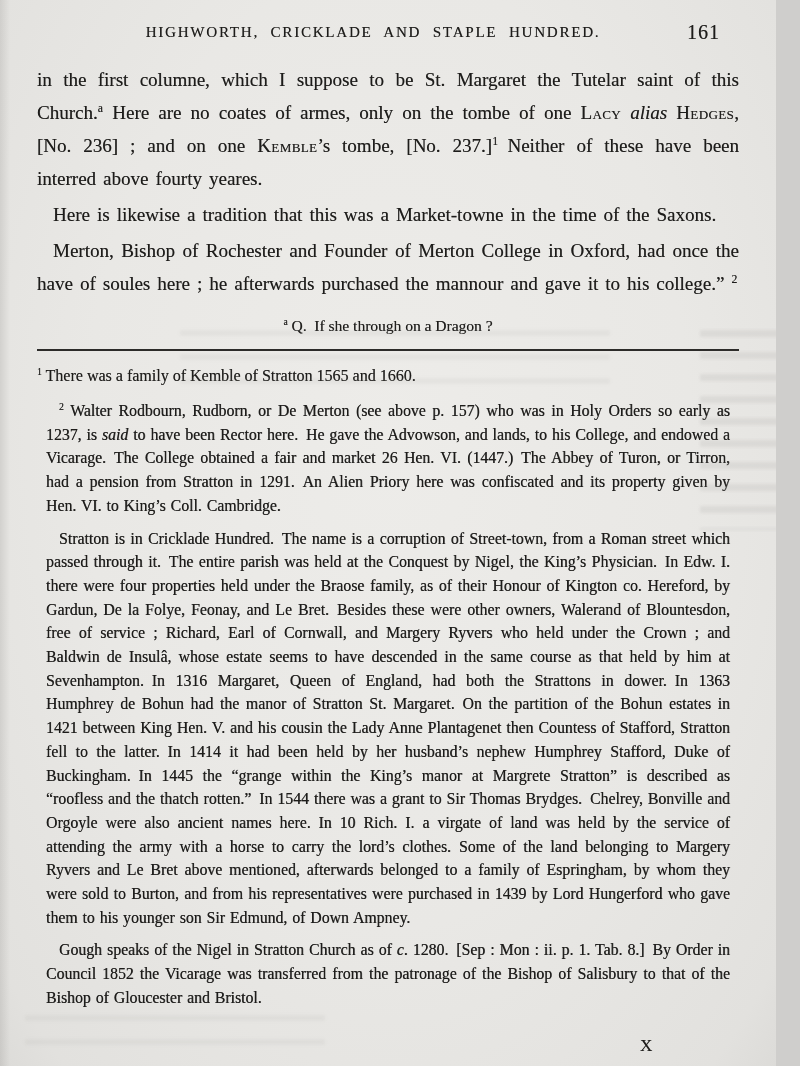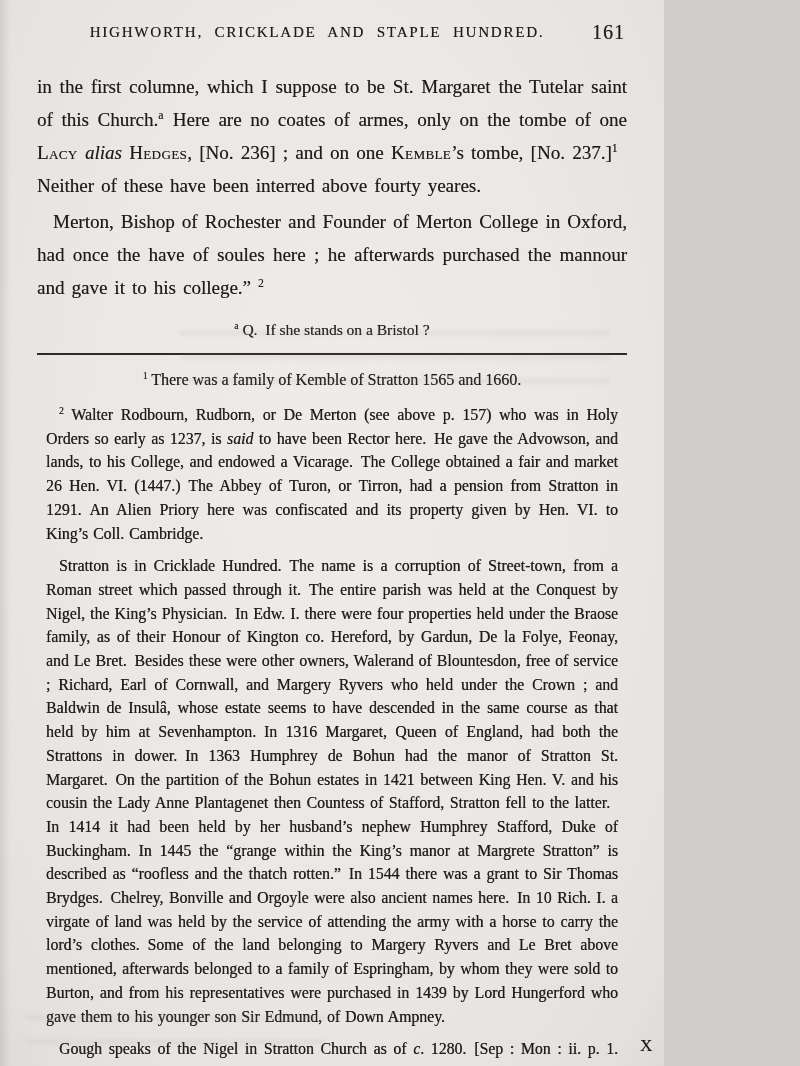--- a/index.html
+++ b/index.html
@@ -1,19 +1,19 @@
 <!DOCTYPE html>
 <html><head>
 <meta charset="utf-8">
 <style>
   html, body { margin: 0; padding: 0; background: #cfcecc; }
 
   .page {
     position: relative;
-    width: 664px;
+    width: 776px;
     height: 1066px;
     box-sizing: border-box;
     padding: 24px 37px 0;
     background:
       radial-gradient(ellipse at 50% 42%, #edecE9 0%, #e9e8e5 55%, #e2e1de 92%, #dcdbd8 100%);
     color: #1d1c1a;
     font-family: "Liberation Serif", "DejaVu Serif", serif;
     overflow: hidden;
     text-shadow: 0.25px 0.25px 0.35px rgba(25, 25, 25, 0.55);
   }
@@ -21,25 +21,25 @@
   
   .running-header { position: relative; height: 24px; }
   .header-title {
     position: absolute; left: 0; right: 30px;
     text-align: center;
     font-size: 15px;
     letter-spacing: 1.8px;
     word-spacing: 6px;
     white-space: nowrap;
   }
-  .page-number { position: absolute; right: 2px; top: -3px; font-size: 20px; letter-spacing: 1px; }
+  .page-number { position: absolute; right: 19px; top: -3px; font-size: 20px; letter-spacing: 1px; }
 
   
   .main-text {
-    margin-top: 22px;
+    margin-top: 15px;
     font-size: 19px;
     line-height: 33px;
     text-align: justify;
     word-spacing: 0.12em;
   }
   .main-text p { margin: 0; }
   .main-text p + p { margin-top: 3px; }
   p.indent { text-indent: 16px; }
 
   
@@ -53,21 +53,20 @@
   .fn-rule {
     margin: 14px 0 0 0;
     border: 0;
     border-top: 2px solid #2c2b29;
     width: 100%;
   }
 
   
   .fn-centered {
     margin-top: 16px;
-    text-align: center;
     font-size: 16px;
   }
 
   
   .footnotes {
     margin-top: 14px;
     font-size: 15.8px;
     line-height: 23.7px;
     text-align: justify;
     word-spacing: 0.06em;
@@ -126,24 +125,25 @@
   <div class="ghost ghost-soft" style="left:180px; top:330px; width:430px; height:70px;"></div>
   <div class="ghost ghost-soft" style="left:25px; top:1015px; width:300px; height:45px;"></div>
 
   <header class="running-header">
     <span class="header-title">HIGHWORTH, CRICKLADE AND STAPLE HUNDRED.</span>
     <span class="page-number">161</span>
   </header>
 
   <main class="main-text">
     <p><span>in the first columne, which I suppose to be St. Margaret the Tutelar saint of this Church.</span><span class="sup">a</span><span> Here are no coates of armes, only on the tombe of one </span><span class="sc">Lacy</span><span> </span><span class="i">alias</span><span> </span><span class="sc">Hedges</span><span>, [No. 236] ; and on one </span><span class="sc">Kemble</span><span>’s tombe, [No. 237.]</span><span class="sup">1</span><span> Neither of these have been interred above fourty yeares.</span></p>
+    <p class="indent"><span>Here is likewise a tradition that this was a Market-towne in the time of the Saxons.</span></p>
     <p class="indent"><span>Merton, Bishop of Rochester and Founder of Merton College in Oxford, had once the have of soules here ; he afterwards purchased the mannour and gave it to his college.” </span><span class="sup">2</span></p>
   </main>
 
-  <div class="note-a"><span class="sup">a</span><span> Q. If she stands on a Bristol ?</span></div>
+  <div class="note-a"><span class="sup">a</span><span> Q. If she through on a Dragon ?</span></div>
 
   <hr class="fn-rule">
 
   <div class="fn-centered"><span class="sup">1</span><span> There was a family of Kemble of Stratton 1565 and 1660.</span></div>
 
   <section class="footnotes">
     <p class="indent"><span class="sup">2</span><span> Walter Rodbourn, Rudborn, or De Merton (see above p. 157) who was in Holy Orders so early as 1237, is </span><span class="i">said</span><span> to have been Rector here. He gave the Advowson, and lands, to his College, and endowed a Vicarage. The College obtained a fair and market 26 Hen. VI. (1447.) The Abbey of Turon, or Tirron, had a pension from Stratton in 1291. An Alien Priory here was confiscated and its property given by Hen. VI. to King’s Coll. Cambridge.</span></p>
     <p class="indent"><span>Stratton is in Cricklade Hundred. The name is a corruption of Street-town, from a Roman street which passed through it. The entire parish was held at the Conquest by Nigel, the King’s Physician. In Edw. I. there were four properties held under the Braose family, as of their Honour of Kington co. Hereford, by Gardun, De la Folye, Feonay, and Le Bret. Besides these were other owners, Walerand of Blountesdon, free of service ; Richard, Earl of Cornwall, and Margery Ryvers who held under the Crown ; and Baldwin de Insulâ, whose estate seems to have descended in the same course as that held by him at Sevenhampton. In 1316 Margaret, Queen of England, had both the Strattons in dower. In 1363 Humphrey de Bohun had the manor of Stratton St. Margaret. On the partition of the Bohun estates in 1421 between King Hen. V. and his cousin the Lady Anne Plantagenet then Countess of Stafford, Stratton fell to the latter. In 1414 it had been held by her husband’s nephew Humphrey Stafford, Duke of Buckingham. In 1445 the “grange within the King’s manor at Margrete Stratton” is described as “roofless and the thatch rotten.” In 1544 there was a grant to Sir Thomas Brydges. Chelrey, Bonville and Orgoyle were also ancient names here. In 10 Rich. I. a virgate of land was held by the service of attending the army with a horse to carry the lord’s clothes. Some of the land belonging to Margery Ryvers and Le Bret above mentioned, afterwards belonged to a family of Espringham, by whom they were sold to Burton, and from his representatives were purchased in 1439 by Lord Hungerford who gave them to his younger son Sir Edmund, of Down Ampney.</span></p>
     <p class="indent"><span>Gough speaks of the Nigel in Stratton Church as of </span><span class="i">c</span><span>. 1280. [Sep : Mon : ii. p. 1. Tab. 8.] By Order in Council 1852 the Vicarage was transferred from the patronage of the Bishop of Salisbury to that of the Bishop of Gloucester and Bristol.</span></p>
   </section>

